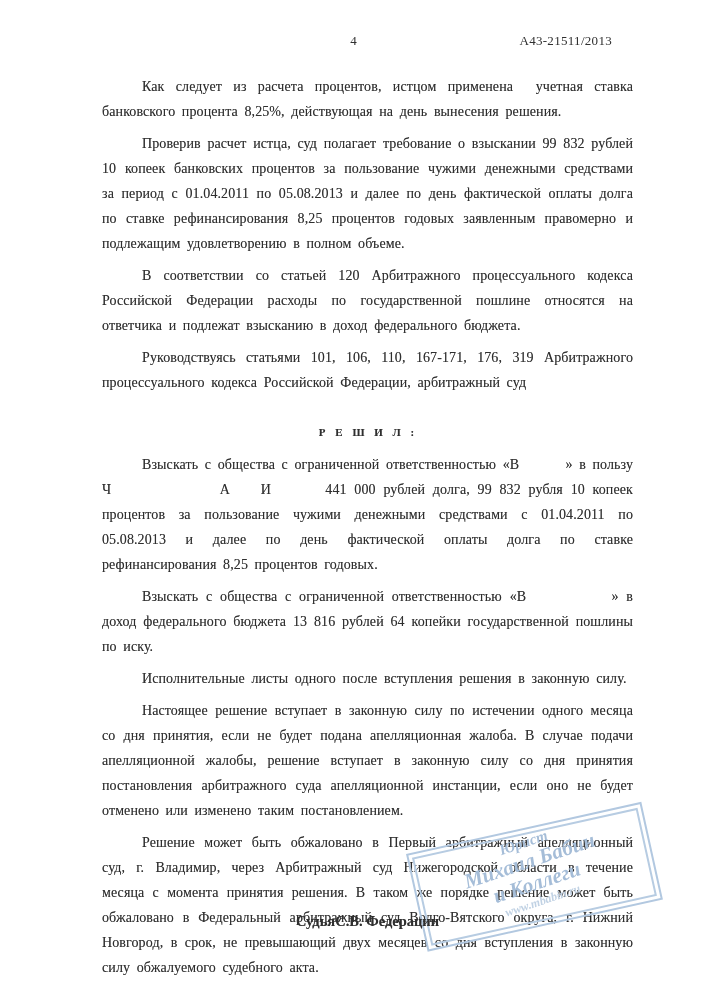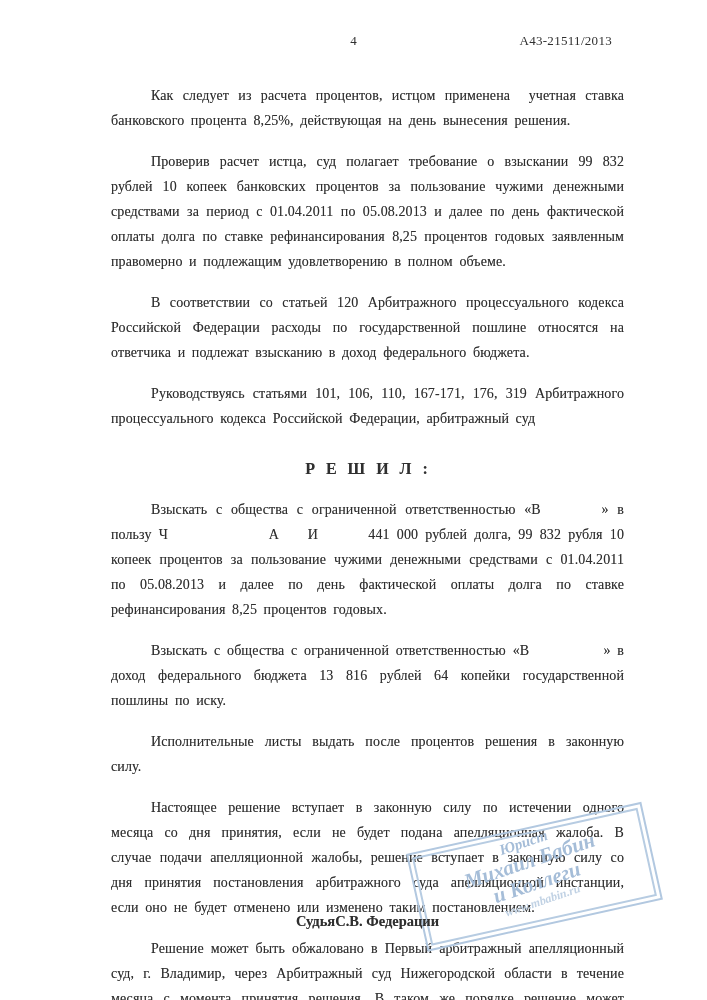--- a/index.html
+++ b/index.html
@@ -13,24 +13,24 @@
 
   .header { position:absolute; top:33px; left:95px; right:95px; height:18px; font-size:13px; }
   .page-num { position:absolute; left:50%; transform:translateX(-50%); }
   .case-num { position:absolute; right:0; letter-spacing:0.3px; }
 
   .content {
     position:absolute; top:67px; left:95px; width:545px;
     text-align:justify; font-size:14px; line-height:25px;
     word-spacing:3px; letter-spacing:0.1px;
   }
-  .content p { margin:16px; text-indent:40px; text-shadow:0 0 0.5px rgba(45,45,45,0.45); }
+  .content p { margin:7px; text-indent:40px; text-shadow:0 0 0.5px rgba(45,45,45,0.45); }
   .resolution {
     text-align:center; text-indent:0 !important; font-weight:bold;
-    letter-spacing:2px; margin-top:25px !important; font-size:16px;
+    letter-spacing:2px; margin-top:25px !important; font-size:11px;
   }
 
   .sig-row {
     position:absolute; top:913px; left:95px; width:545px;
     display:flex; justify-content:center;
     font-weight:bold; font-size:14.5px; z-index:4;
     text-shadow:0 0 0.5px rgba(45,45,45,0.45);
   }
 
   .stamp {
@@ -62,21 +62,21 @@
   </div>
 
   <div class="content">
     <p>Как следует из расчета процентов, истцом применена&nbsp; учетная ставка банковского процента 8,25%, действующая на день вынесения решения.</p>
     <p>Проверив расчет истца, суд полагает требование о взыскании 99&nbsp;832 рублей 10 копеек банковских процентов за пользование чужими денежными средствами за период с 01.04.2011 по 05.08.2013 и далее по день фактической оплаты долга по ставке рефинансирования 8,25 процентов годовых заявленным правомерно и подлежащим удовлетворению в полном объеме.</p>
     <p>В соответствии со статьей 120 Арбитражного процессуального кодекса Российской Федерации расходы по государственной пошлине относятся на ответчика и подлежат взысканию в доход федерального бюджета.</p>
     <p>Руководствуясь статьями 101, 106, 110, 167-171, 176, 319 Арбитражного процессуального кодекса Российской Федерации, арбитражный суд</p>
     <p class="resolution">Р Е Ш И Л :</p>
     <p>Взыскать с общества с ограниченной ответственностью «В&nbsp;&nbsp;&nbsp;&nbsp;&nbsp;&nbsp;&nbsp;» в пользу Ч&nbsp;&nbsp;&nbsp;&nbsp;&nbsp;&nbsp;&nbsp;&nbsp;&nbsp;&nbsp;&nbsp;&nbsp;&nbsp;&nbsp;А&nbsp;&nbsp;&nbsp;&nbsp;И&nbsp;&nbsp;&nbsp;&nbsp;&nbsp;&nbsp;&nbsp;441&nbsp;000 рублей долга, 99&nbsp;832 рубля 10 копеек процентов за пользование чужими денежными средствами с 01.04.2011 по 05.08.2013 и далее по день фактической оплаты долга по ставке рефинансирования 8,25 процентов годовых.</p>
     <p>Взыскать с общества с ограниченной ответственностью «В&nbsp;&nbsp;&nbsp;&nbsp;&nbsp;&nbsp;&nbsp;&nbsp;&nbsp;&nbsp;&nbsp;» в доход федерального бюджета 13&nbsp;816 рублей 64 копейки государственной пошлины по иску.</p>
-    <p>Исполнительные листы выдать после процентов решения в законную силу.</p>
+    <p>Исполнительные листы одного после вступления решения в законную силу.</p>
     <p>Настоящее решение вступает в законную силу по истечении одного месяца со дня принятия, если не будет подана апелляционная жалоба. В случае подачи апелляционной жалобы, решение вступает в законную силу со дня принятия постановления арбитражного суда апелляционной инстанции, если оно не будет отменено или изменено таким постановлением.</p>
     <p>Решение может быть обжаловано в Первый арбитражный апелляционный суд, г. Владимир, через Арбитражный суд Нижегородской области в течение месяца с момента принятия решения. В таком же порядке решение может быть обжаловано в Федеральный арбитражный суд Волго-Вятского округа, г. Нижний Новгород, в срок, не превышающий двух месяцев со дня вступления в законную силу обжалуемого судебного акта.</p>
   </div>
 
   <div class="sig-row">
     <span>Судья</span>
     <span>С.В. Федерации</span>
   </div>
 
   <div class="stamp">

